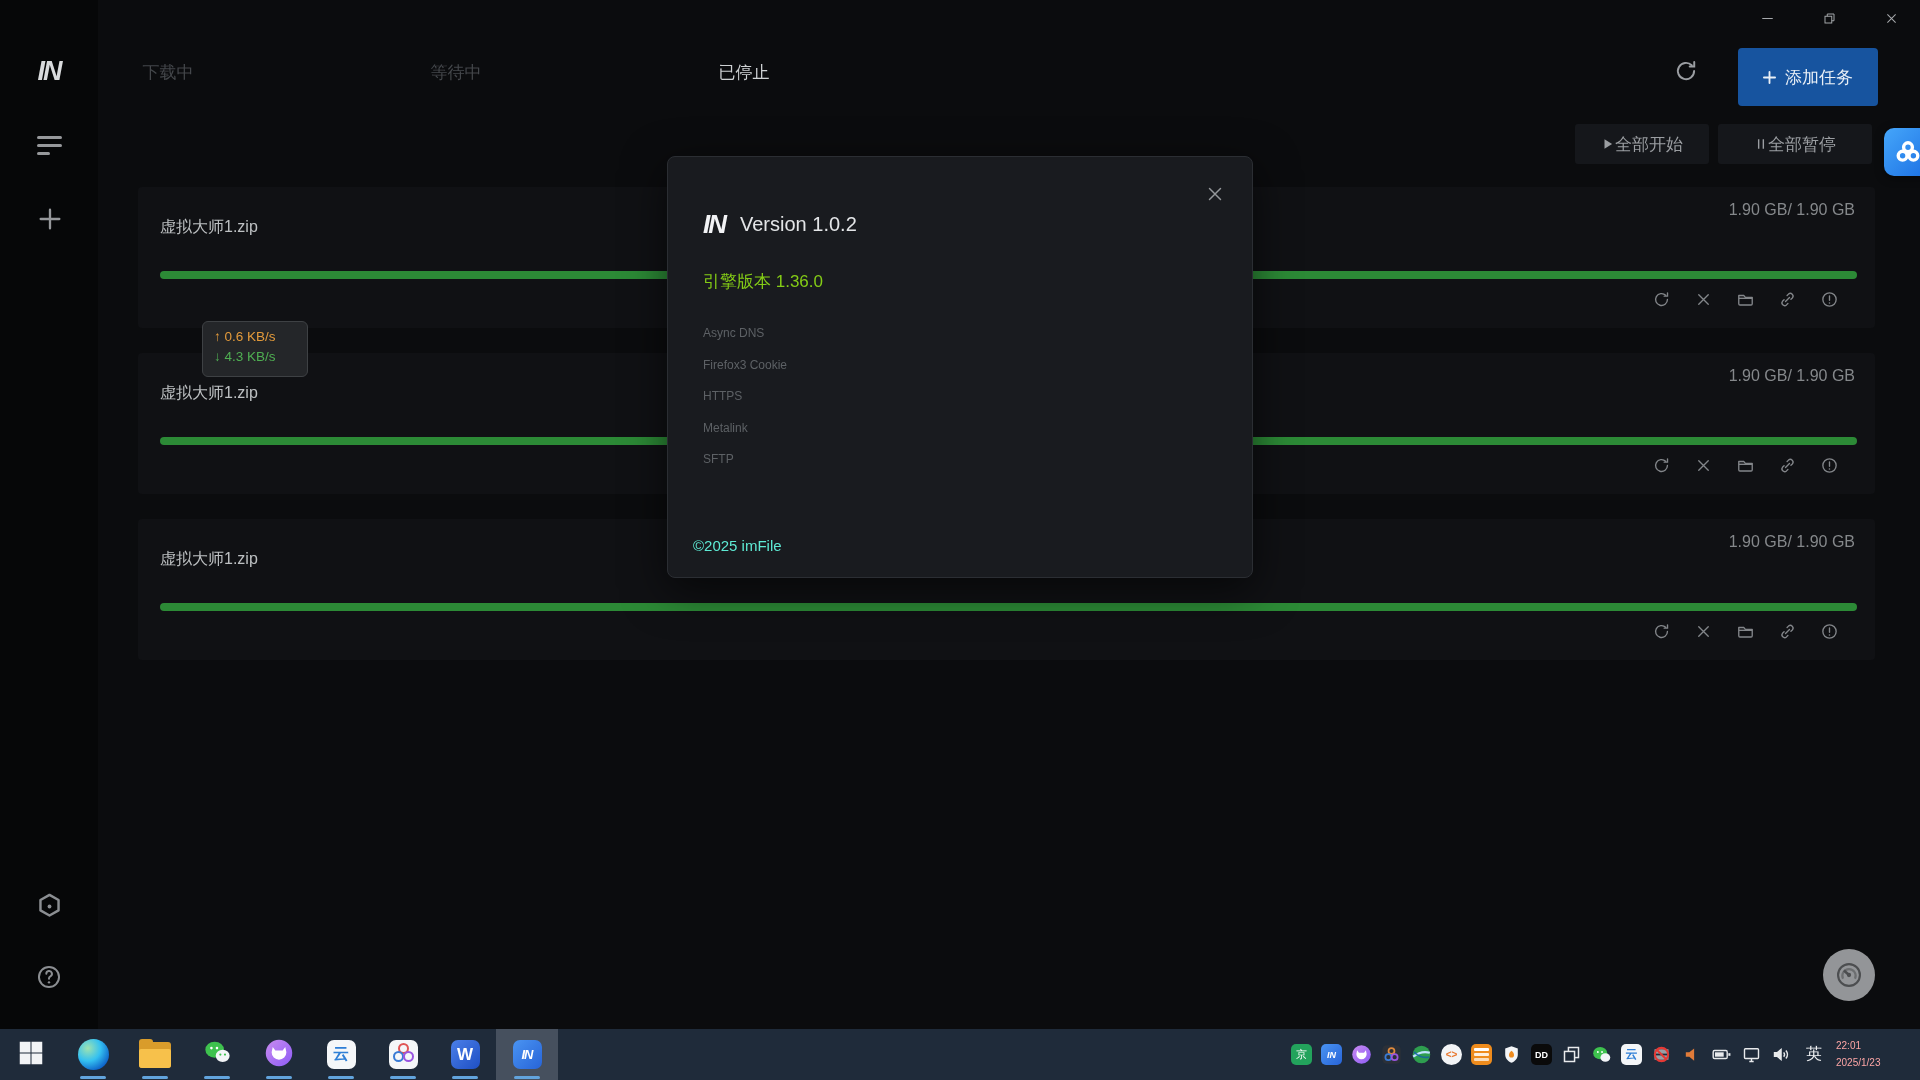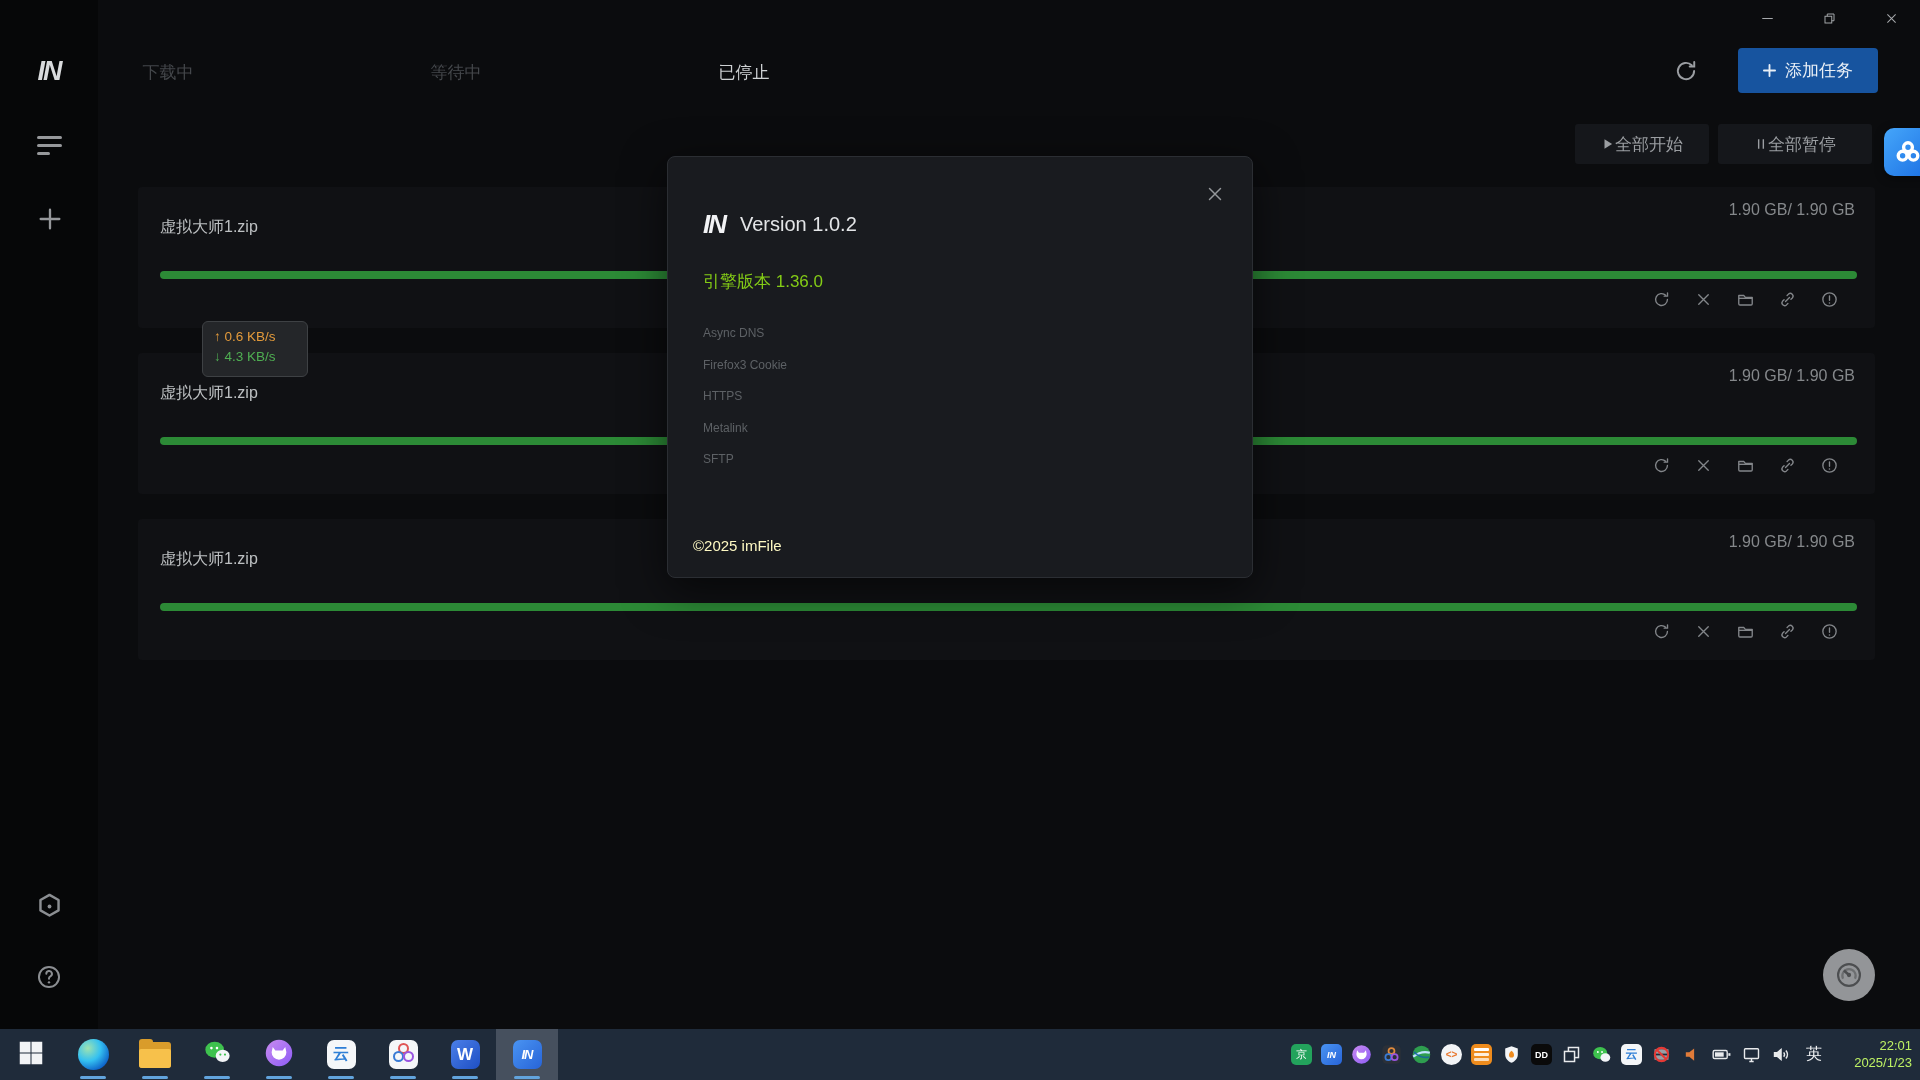--- a/index.html
+++ b/index.html
@@ -20,21 +20,21 @@
 
   
   .winctl { position:absolute; top:6px; height:24px; width:30px; display:flex; align-items:center; justify-content:center; color:#a6a9ac; z-index:5; }
   .winctl svg { width:15px; height:15px; }
 
   
   .tab { position:absolute; top:61px; transform:translateX(-50%); font-size:17px; color:#44474b; white-space:nowrap; }
   .tab.active { color:#ced1d3; }
   .hdr-refresh { position:absolute; left:1673px; top:58px; width:26px; height:26px; color:#9b9ea2; }
   .hdr-refresh svg { width:100%; height:100%; }
-  .add-btn { position:absolute; left:1738px; top:48px; width:140px; height:45px; background:#17549f; border-radius:4px;
+  .add-btn { position:absolute; left:1738px; top:48px; width:140px; height:58px; background:#17549f; border-radius:4px;
              display:flex; align-items:center; justify-content:center; gap:9px; color:#e9eff6; font-size:17px; cursor:pointer; }
   .add-btn svg { width:13px; height:13px; }
 
   
   .tl-btn { position:absolute; top:124px; height:40px; background:#15171b; border-radius:3px; display:flex;
             align-items:center; justify-content:center; color:#9b9ea2; font-size:17px; cursor:pointer; }
   .tl-start { left:1575px; width:134px; }
   .tl-pause { left:1718px; width:154px; }
   .tl-btn svg { width:14px; height:14px; }
 
@@ -63,39 +63,39 @@
   .dialog { position:absolute; left:667px; top:156px; width:586px; height:422px; background:#191b1f;
             border:1px solid #2b2e33; border-radius:8px; box-shadow:0 12px 44px rgba(0,0,0,.6); z-index:10; }
   .dlg-close { position:absolute; right:26px; top:26px; width:22px; height:22px; color:#94979a; cursor:pointer; }
   .dlg-close svg { width:100%; height:100%; }
   .dlg-head { position:absolute; left:35px; top:52px; display:flex; align-items:center; gap:15px; }
   .dlg-logo { font-size:26px; font-weight:800; font-style:italic; color:#f2f3f5; letter-spacing:-2px; }
   .dlg-version { font-size:20px; color:#e3e5e7; }
   .dlg-engine { position:absolute; left:35px; top:113px; font-size:17px; color:#84cc16; }
   .feat-col { position:absolute; top:161px; font-size:12px; color:#5d6165; line-height:31.5px; }
   .feat-col.c1 { left:35px; } .feat-col.c2 { left:204px; }
-  .dlg-copy { position:absolute; left:25px; top:380px; font-size:15px; color:#fef9c3; }
+  .dlg-copy { position:absolute; left:25px; top:380px; font-size:15px; color:#5eead4; }
 
   
   .gauge-fab { position:absolute; left:1823px; top:949px; width:52px; height:52px; border-radius:50%;
                background:rgba(160,162,164,.92); display:flex; align-items:center; justify-content:center; z-index:6; }
   .gauge-fab svg { width:32px; height:32px; }
 
   
   .taskbar { position:absolute; left:0; top:1029px; width:1920px; height:51px; background:#1f2b3a; z-index:20; }
   .tb-left { position:absolute; left:0; top:0; height:51px; display:flex; }
   .tb-app { position:relative; width:62px; height:51px; display:flex; align-items:center; justify-content:center; cursor:pointer; }
   .tb-app.active { background:#46505e; }
   .tb-app.running::after { content:""; position:absolute; bottom:1px; left:50%; transform:translateX(-50%);
                            width:26px; height:3px; border-radius:2px; background:#62a4dd; }
   .tb-right { position:absolute; right:0; top:0; height:51px; display:flex; align-items:center; gap:9px; padding-right:8px; }
   .tray { width:21px; height:21px; position:relative; display:flex; align-items:center; justify-content:center; cursor:pointer; }
   .tray svg { width:21px; height:21px; display:block; }
   .ime { width:26px; text-align:center; font-size:16px; color:#f0f2f4; cursor:pointer; }
-  .clock { text-align:right; font-size:13px; line-height:16.5px; color:#bef264; min-width:76px; cursor:pointer; }
+  .clock { text-align:left; font-size:10px; line-height:16.5px; color:#fca5a5; min-width:76px; cursor:pointer; }
 
   
   .ic-start svg { width:30px; height:30px; }
   .ic-edge { width:31px; height:31px; border-radius:50%;
              background:radial-gradient(circle at 32% 30%, #9fe3b0 0%, #35c1f1 42%, #0d62c9 78%, #0a47a0 100%); }
   .ic-folder { position:relative; width:32px; height:26px; }
   .ic-folder .back { position:absolute; left:0; top:0; width:32px; height:26px; border-radius:3px; background:#d99c2b; }
   .ic-folder .tab2 { position:absolute; left:0; top:-3px; width:14px; height:8px; border-radius:3px 3px 0 0; background:#d99c2b; }
   .ic-folder .front { position:absolute; left:0; top:7px; width:32px; height:19px; border-radius:2px 2px 3px 3px; background:#f7c14b; }
   .ic-sq { border-radius:7px; display:flex; align-items:center; justify-content:center; }

